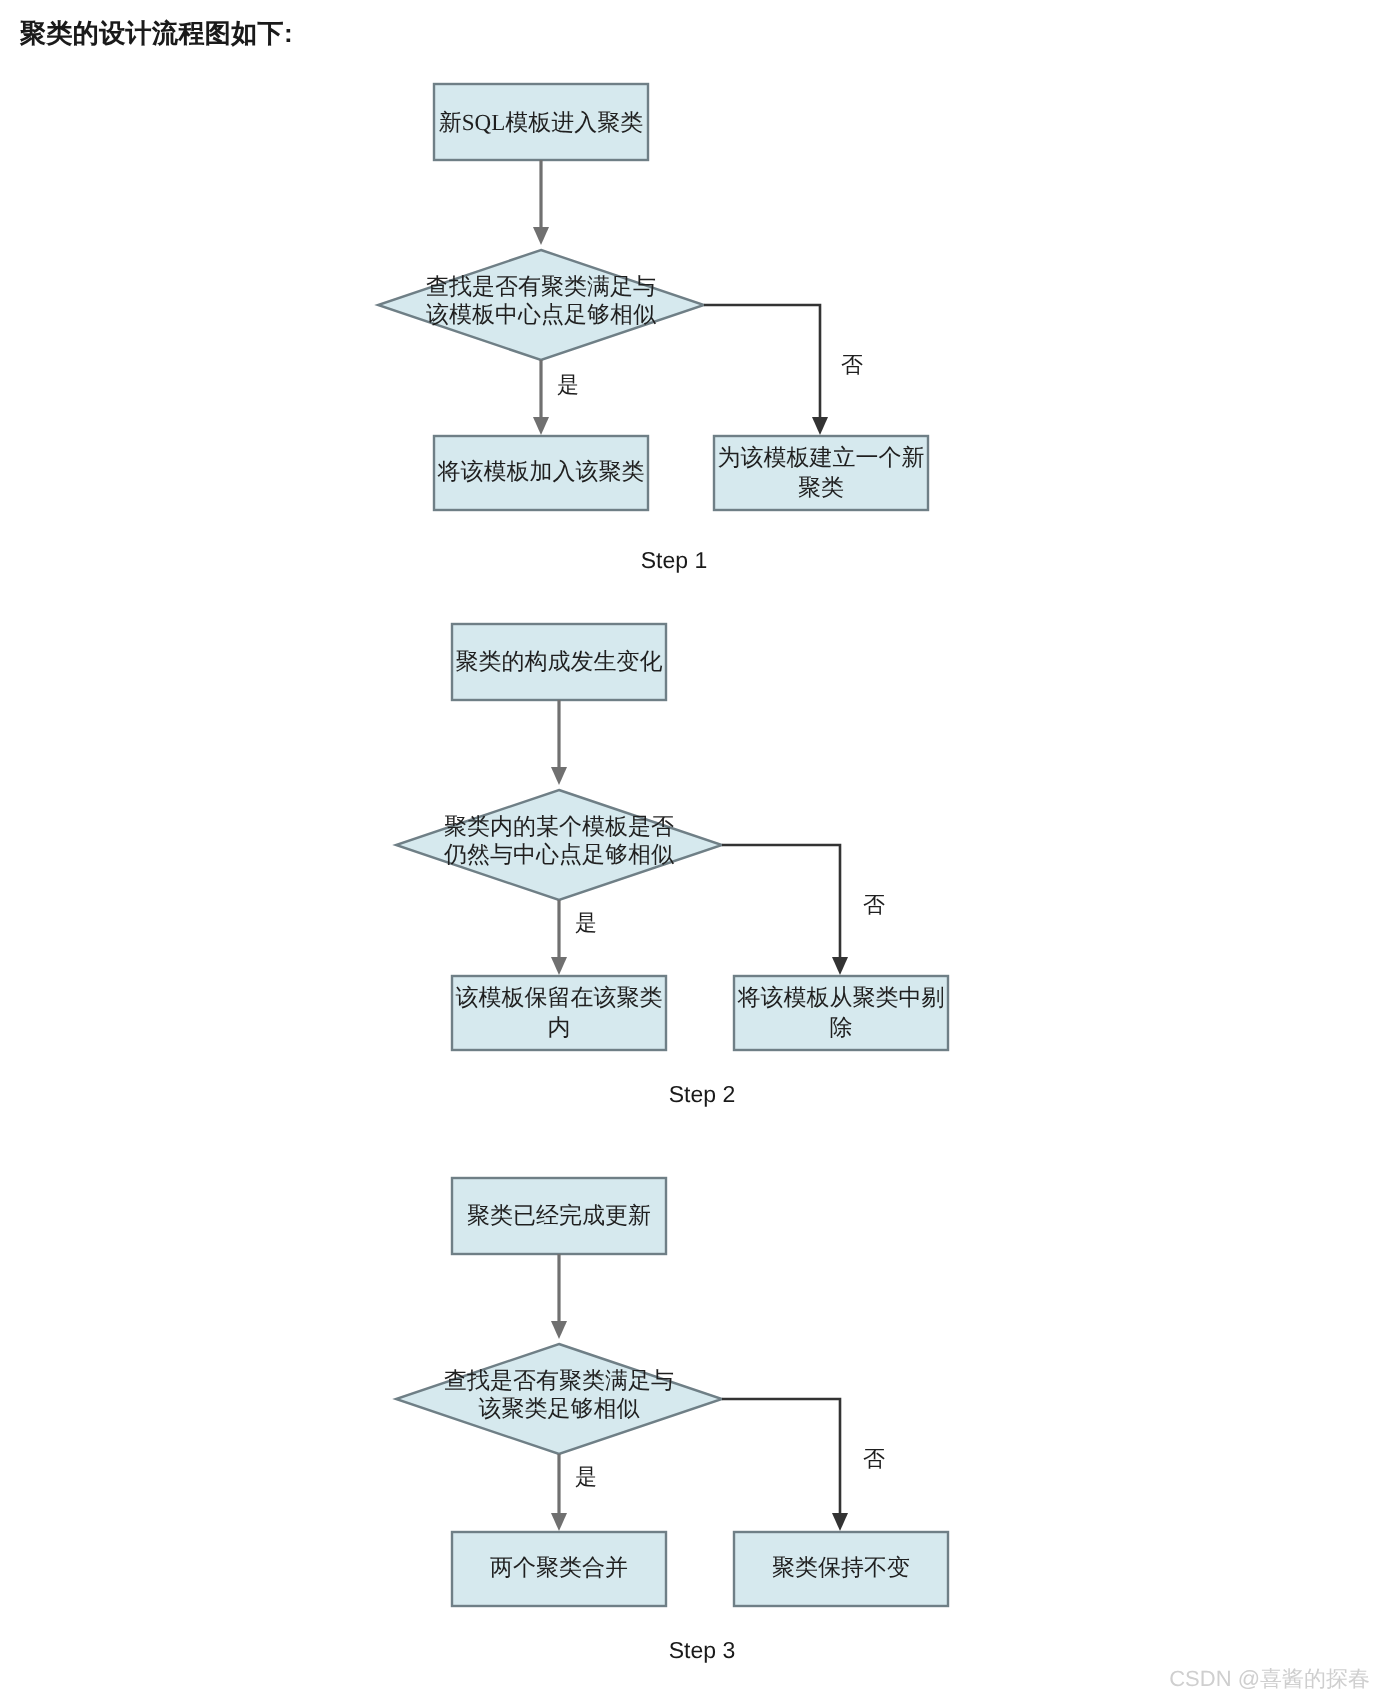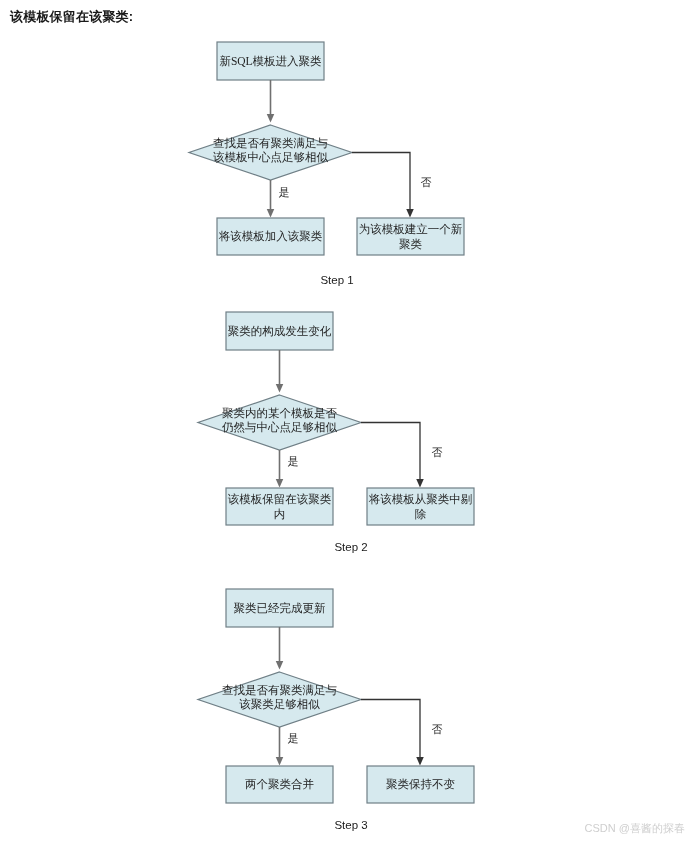--- a/index.html
+++ b/index.html
@@ -72,31 +72,31 @@
   }
   .step-caption {
     font-family: "Liberation Sans", "DejaVu Sans", sans-serif;
     font-size: 11.5px;
     fill: #1a1a1a;
     text-anchor: middle;
   }
   #watermark {
     position: absolute;
     right: 10px;
-    bottom: 11px;
+    bottom: 0;
     font-size: 11px;
     color: #cfcfcf;
     white-space: nowrap;
     font-family: "Liberation Sans", "DejaVu Sans", sans-serif;
   }
 </style>
 </head>
 <body>
 
-<div id="page-title">该模板保留在该聚类:</div>
+<div id="page-title">聚类的设计流程图如下:</div>
 
 <svg id="flow-canvas" viewBox="0 0 695 847" xmlns="http://www.w3.org/2000/svg">
   <defs>
     <marker id="arrow-gray" markerWidth="9" markerHeight="9" refX="4.5" refY="4" orient="auto" markerUnits="userSpaceOnUse">
       <path d="M0,0 L9,4 L0,8 z" fill="#707070"></path>
     </marker>
     <marker id="arrow-dark" markerWidth="9" markerHeight="9" refX="4.5" refY="4" orient="auto" markerUnits="userSpaceOnUse">
       <path d="M0,0 L9,4 L0,8 z" fill="#333333"></path>
     </marker>
   </defs>

